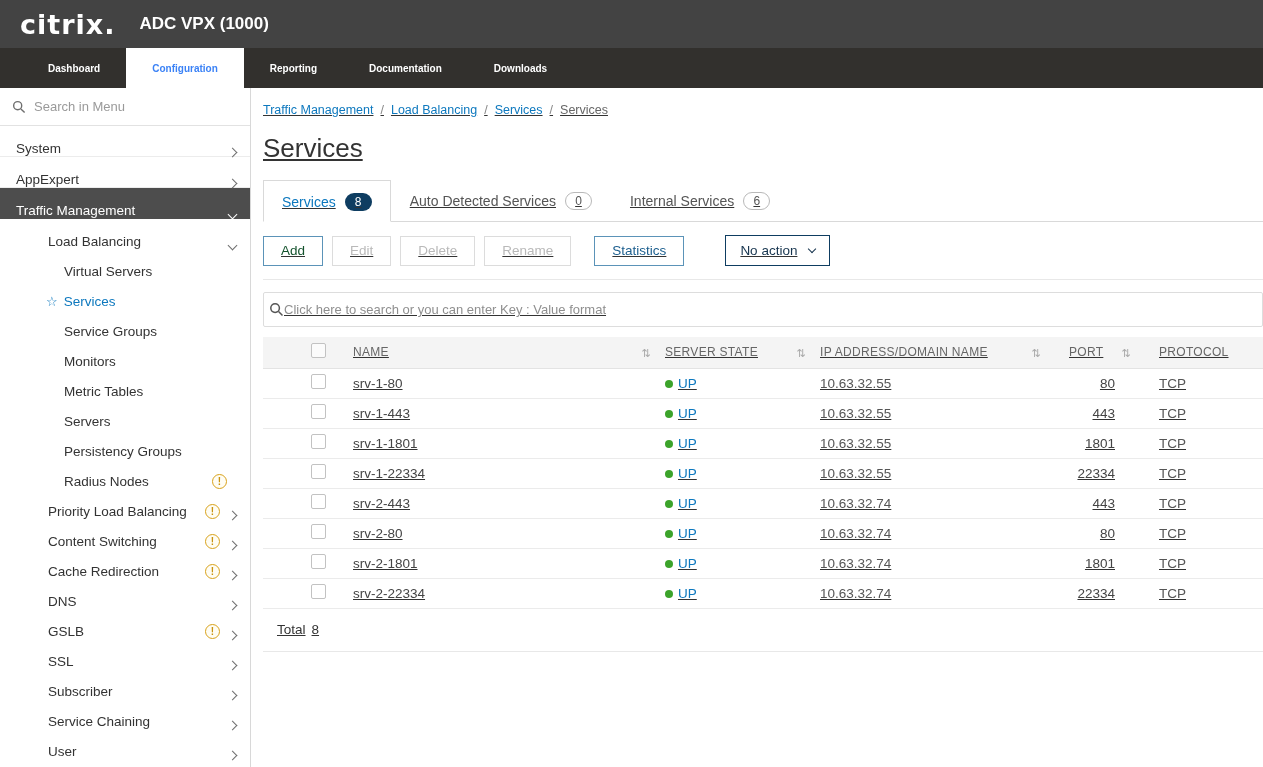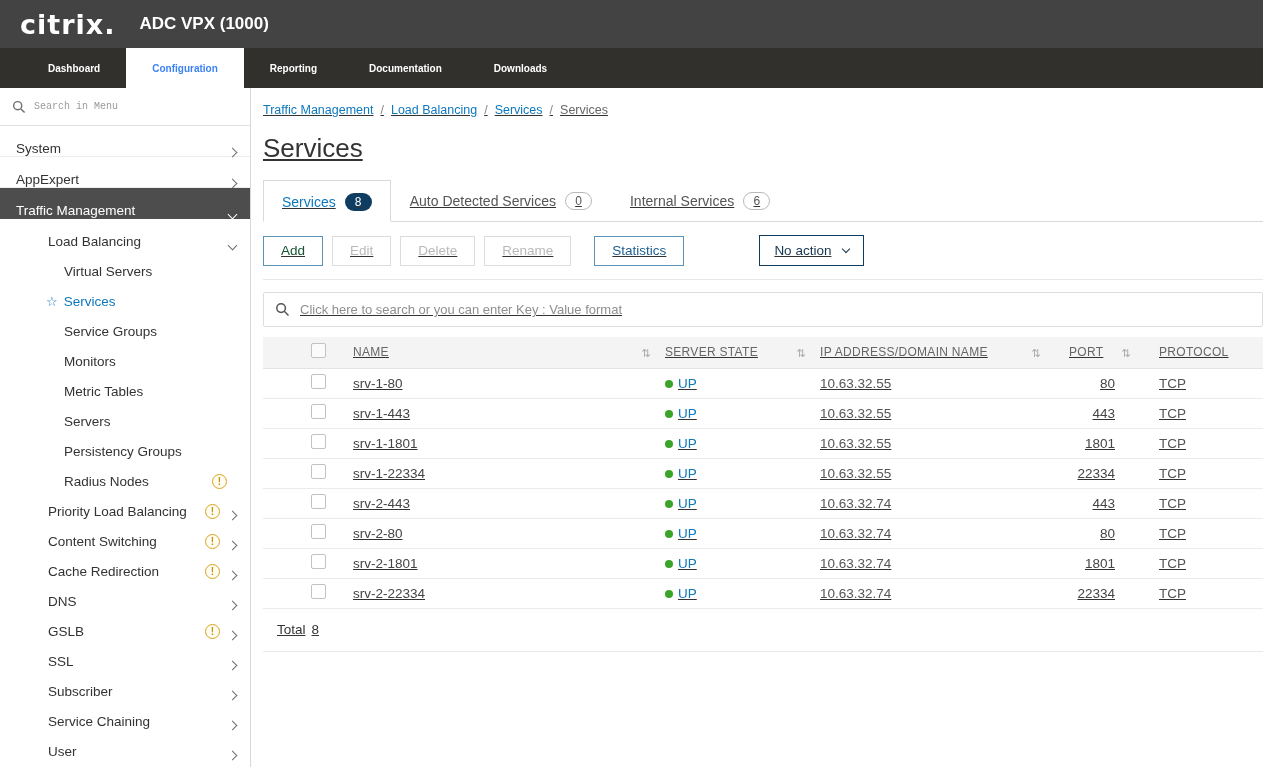--- a/index.html
+++ b/index.html
@@ -15,21 +15,21 @@
   .navbar { height:40px; background:#32302d; display:flex; padding-left:22px; }
   .nav-item { color:#fff; font-size:10px; font-weight:bold; padding:0 26px; display:flex; align-items:center; cursor:pointer; }
   .nav-item.active { background:#fff; color:#3b82f6; }
 
   
   .layout { display:flex; height:679px; }
 
   
   .sidebar { width:251px; border-right:1px solid #d8d8d8; background:#fff; flex:none; }
   .sidebar-search { height:38px; display:flex; align-items:center; gap:8px; padding:0 12px; border-bottom:1px solid #e2e2e2; }
-  .sidebar-search input { border:none; outline:none; flex:1; font-size:10px; color:#7f1d1d; font-family:Liberation Mono, monospace; }
+  .sidebar-search input { border:none; outline:none; flex:1; font-size:13px; color:#7f1d1d; font-family:Liberation Sans, sans-serif; }
   .sidebar-search input::placeholder { color:#9a9a9a; }
   .side-item { height:30px; display:flex; align-items:flex-end; font-size:13.5px; color:#333; padding-right:14px; cursor:pointer; }
   .side-item .label { flex:1; white-space:nowrap; overflow:hidden; text-overflow:ellipsis; }
   .lvl0 { padding-left:16px; border-bottom:1px solid #ececec; height:31px; }
   .lvl1 { padding-left:48px; }
   .lvl2 { padding-left:64px; }
   .side-item.dark { background:#4d4d4d; color:#fff; border-bottom:1px solid #4d4d4d; }
   .side-item.active-blue { color:#0d78be; }
   .star { color:#0d78be; font-size:13px; margin-right:6px; margin-left:-18px; }
   .chev { width:7px; height:7px; border-right:1.5px solid #6e6e6e; border-bottom:1.5px solid #6e6e6e; display:inline-block; flex:none; }
@@ -52,25 +52,25 @@
   .badge { min-width:27px; height:18px; padding:0 7px; border-radius:10px; display:flex; align-items:center; justify-content:center; font-size:12px; }
   .badge.dark { background:#0e3d61; color:#fff; }
   .badge.light { background:#fff; border:1px solid #b9b9b9; color:#555; }
 
   
   .toolbar { display:flex; align-items:center; gap:9px; padding:13px 0 13px; border-bottom:1px solid #e8e8e8; }
   .btn { height:30px; padding:0 17px; background:#fff; border:1px solid #c9c9c9; font-size:13.5px; color:#444; font-family:"Liberation Sans", sans-serif; cursor:pointer; }
   .btn.primary { border-color:#5b93b8; color:#14532d; }
   .btn.disabled { border-color:#dcdcdc; color:#b9b9b9; cursor:default; }
   .btn.stats { border-color:#5b93b8; color:#1b5e8e; margin-left:14px; }
-  .dropdown { height:31px; border:1px solid #0e3d61; color:#16344e; padding:0 14px; display:flex; align-items:center; gap:12px; margin-left:66px; font-size:13.5px; cursor:pointer; background:#fff; }
+  .dropdown { height:31px; border:1px solid #0e3d61; color:#16344e; padding:0 14px; display:flex; align-items:center; gap:12px; margin-left:32px; font-size:13.5px; cursor:pointer; background:#fff; }
   .dropdown .chev { width:6px; height:6px; border-color:#16344e; }
 
   
-  .search-row { display:flex; align-items:center; gap:10px; height:35px; border:1px solid #ddd; border-radius:2px; margin:12px 0 10px; padding:0 11px; }
+  .search-row { display:flex; align-items:center; height:35px; border:1px solid #ddd; border-radius:2px; margin:12px 0 10px; padding:0 5px; }
   .search-row input { flex:1; border:none; outline:none; font-size:13px; color:#555; font-family:"Liberation Sans", sans-serif; }
   .search-row input::placeholder { color:#8f8f8f; }
 
   
   table { width:100%; border-collapse:collapse; font-size:13.5px; table-layout:fixed; }
   th { background:#f4f4f4; color:#666; font-size:12px; font-weight:normal; text-align:left; height:31px; letter-spacing:.3px; border-bottom:1px solid #e3e3e3; }
   td { height:30px; border-bottom:1px solid #ebebeb; color:#444; }
   .col-check { width:90px; padding-left:48px; }
   .col-name { width:312px; }
   .col-state { width:155px; }

